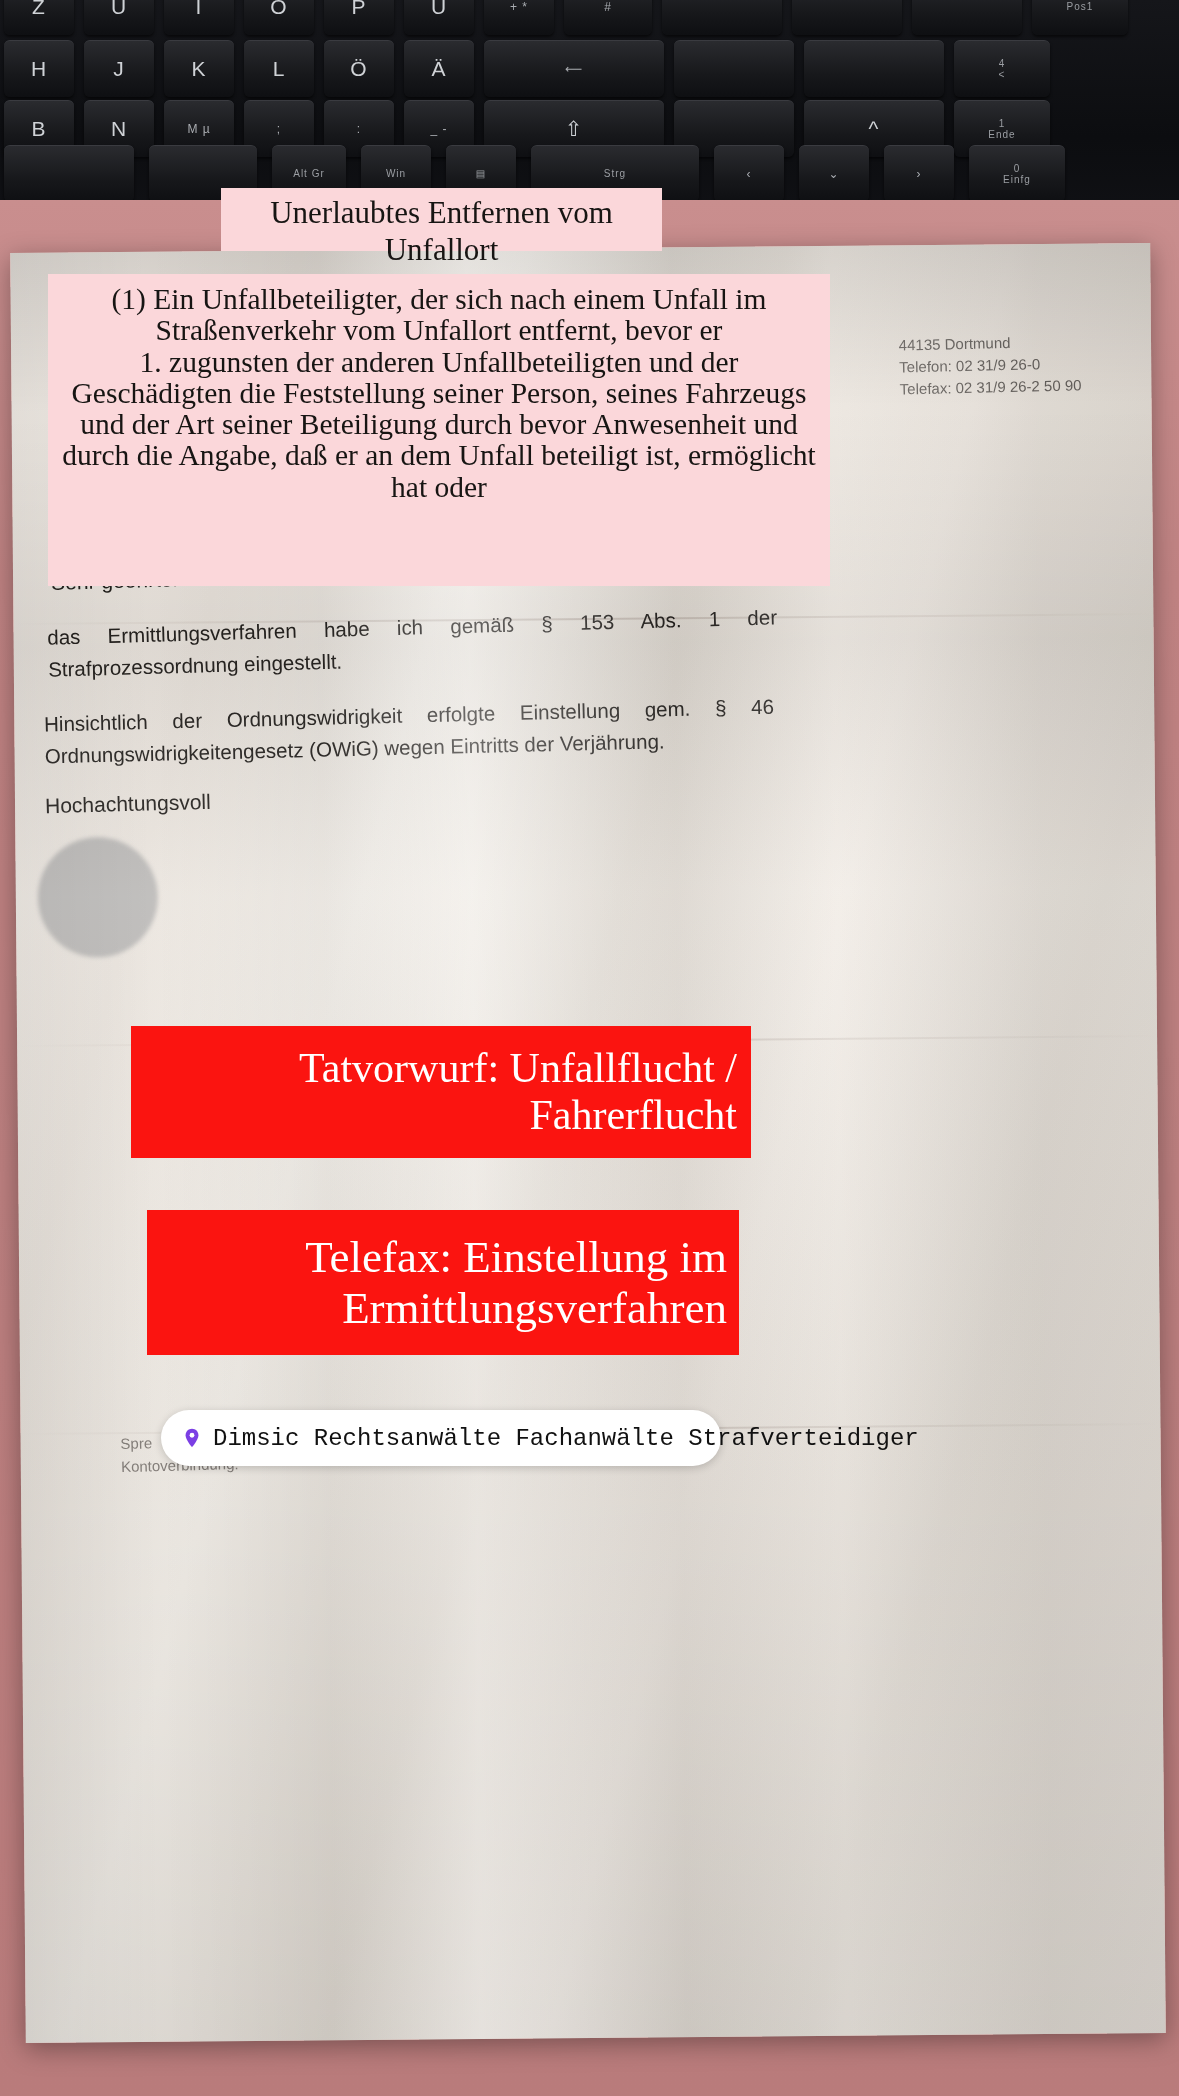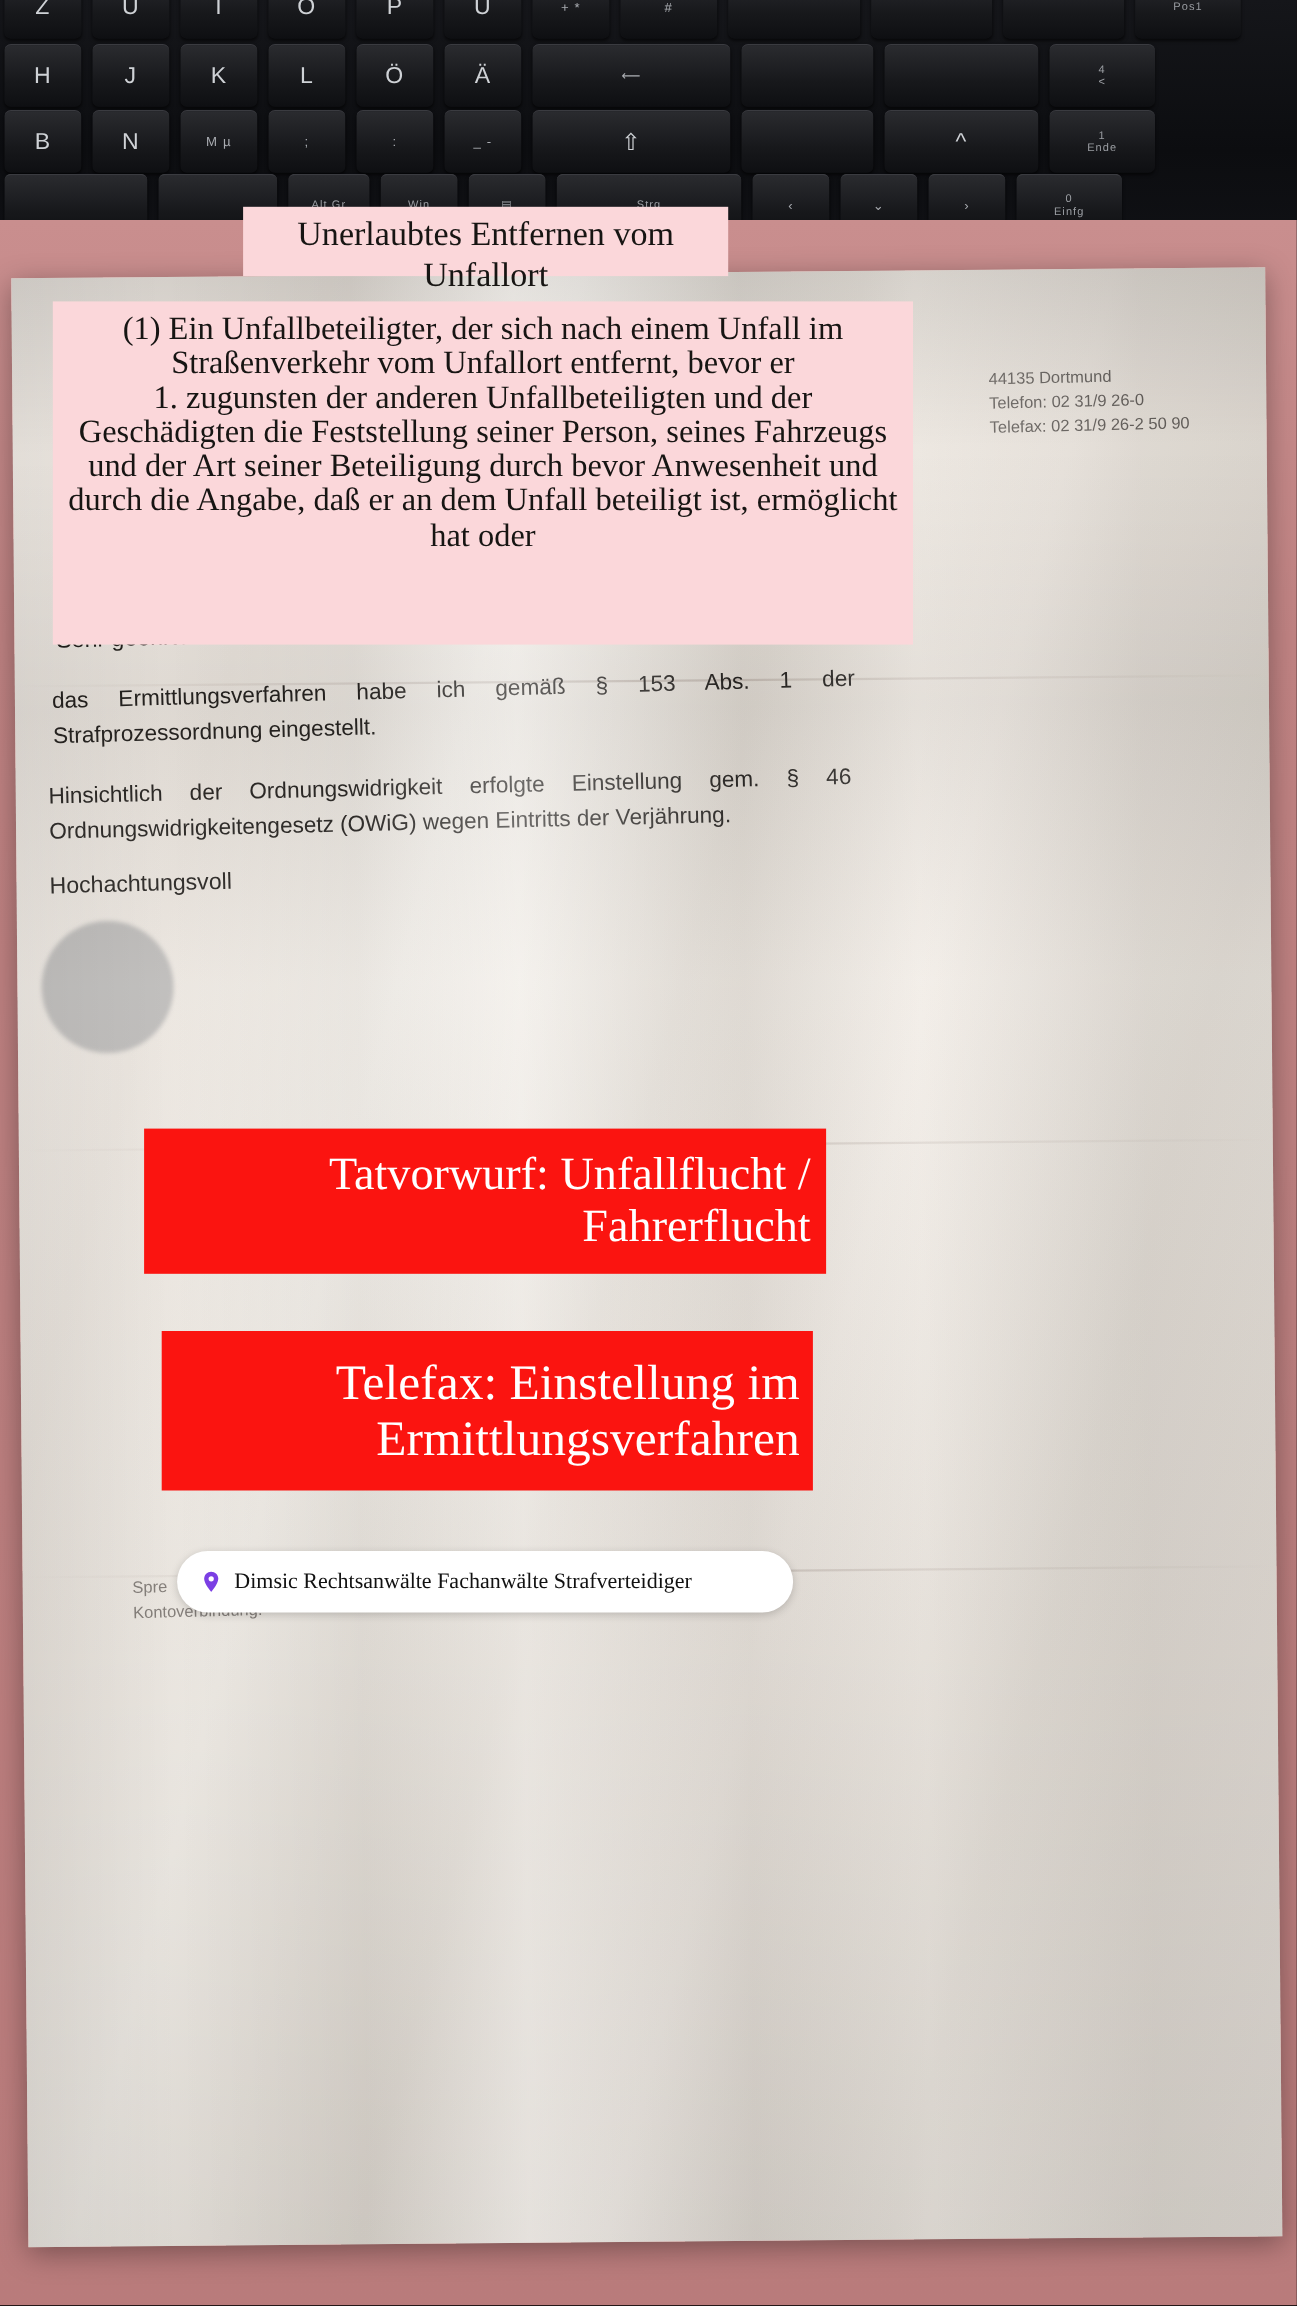--- a/index.html
+++ b/index.html
@@ -225,22 +225,22 @@
     padding: 0 20px;
     box-sizing: border-box;
     box-shadow: 0 2px 8px rgba(0,0,0,.18);
   }
   #location-pill .pin {
     width: 22px; height: 22px;
     flex: 0 0 22px;
     display: block;
   }
   #location-pill .label {
-    font-family: Liberation Serif, serif;
-    font-size: 20px;
+    font-family: Liberation Mono, monospace;
+    font-size: 24px;
     color: #111;
     white-space: nowrap;
   }
 </style>
 </head>
 <body>
 
 <div id="stage">
 
   <div class="keyboard">
@@ -284,21 +284,21 @@
       <div class="key sm" style="width:70px;height:56px">_ -</div>
       <div class="key" style="width:180px;height:56px">⇧</div>
       <div class="key" style="width:120px;height:56px"></div>
       <div class="key" style="width:140px;height:56px">^</div>
       <div class="key tiny" style="width:96px;height:56px">
           <span>1</span>
           <span>Ende</span>
         </div>
     </div>
 
-    <div class="kb-row" style="top:158px; height:56px;">
+    <div class="kb-row" style="top:145px; height:56px;gap:15px;">
       <div class="key" style="width:130px;height:56px"></div>
       <div class="key" style="width:108px;height:56px"></div>
       <div class="key tiny" style="width:74px;height:56px">Alt Gr</div>
       <div class="key tiny" style="width:70px;height:56px">Win</div>
       <div class="key tiny" style="width:70px;height:56px">▤</div>
       <div class="key tiny" style="width:168px;height:56px">Strg</div>
       <div class="key sm" style="width:70px;height:56px">‹</div>
       <div class="key sm" style="width:70px;height:56px">⌄</div>
       <div class="key sm" style="width:70px;height:56px">›</div>
       <div class="key tiny" style="width:96px;height:56px">

